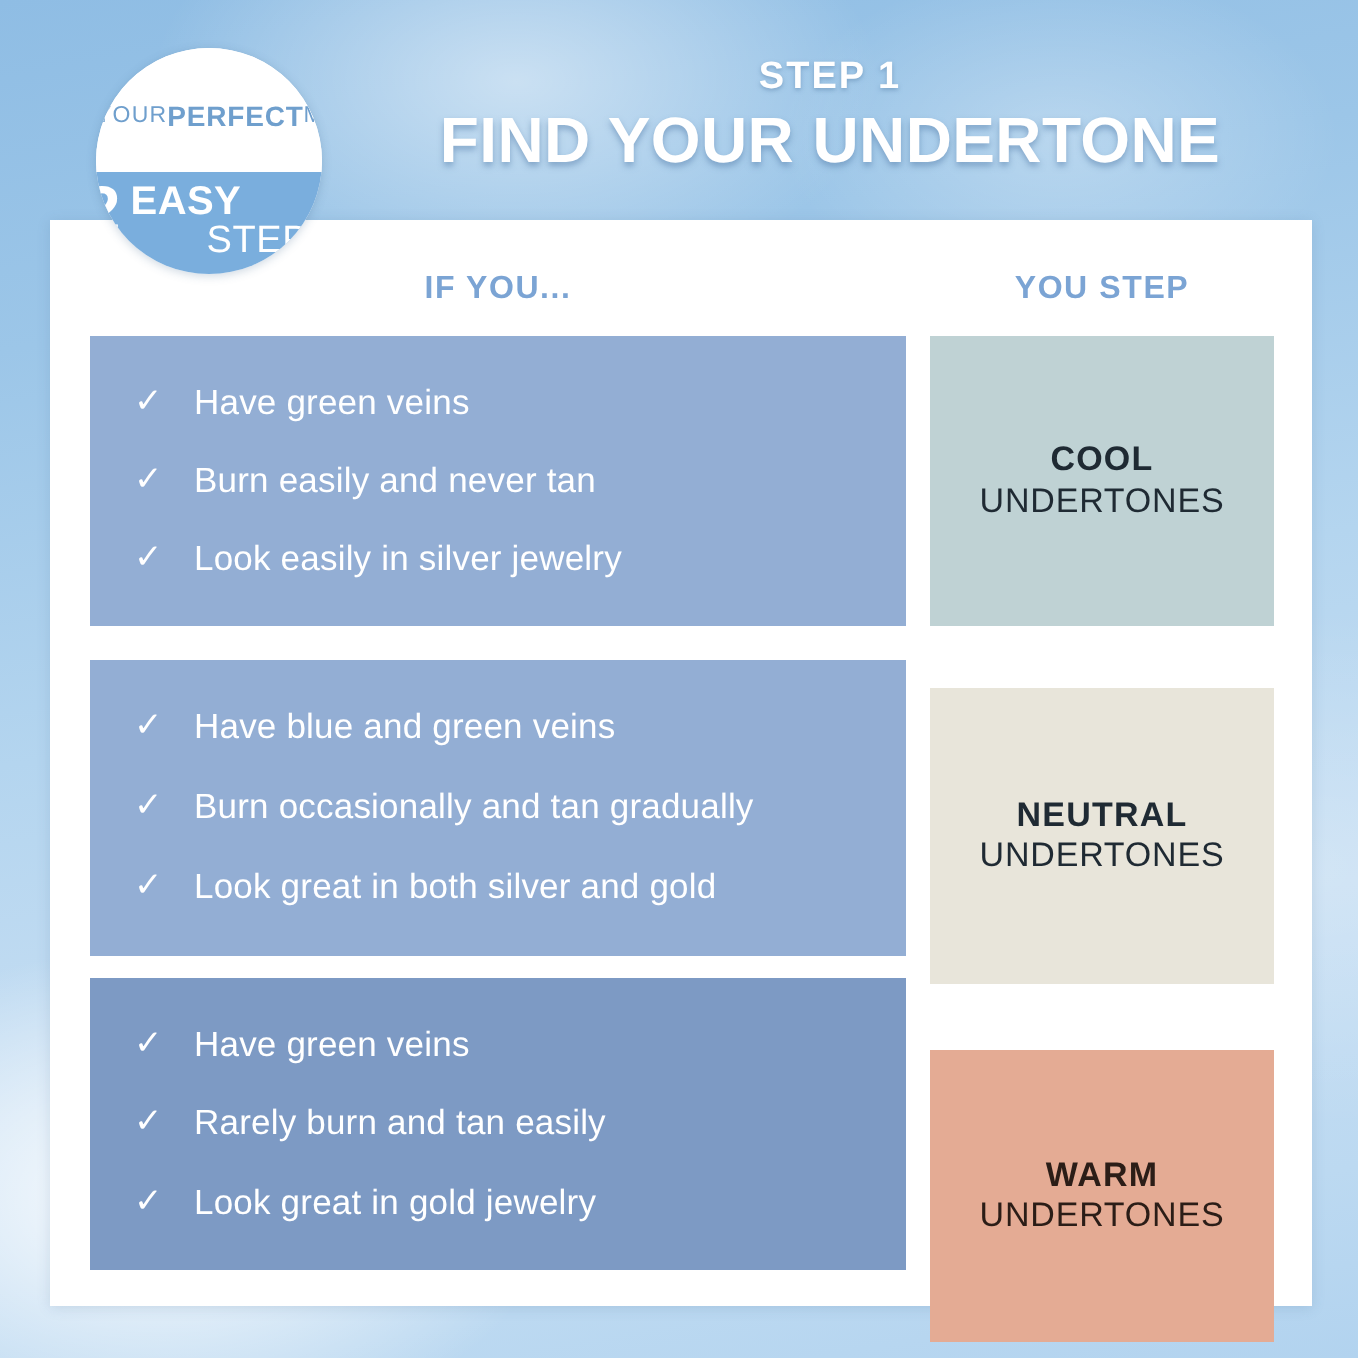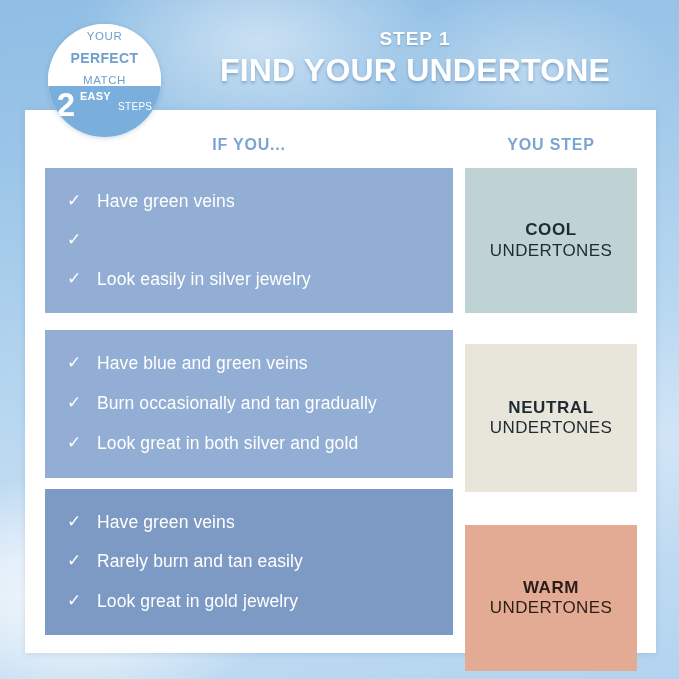--- a/index.html
+++ b/index.html
@@ -53,23 +53,22 @@
     box-shadow: 0 1px 5px rgba(60,100,140,0.25);
     z-index: 5;
   }
   #badge-top {
     position: absolute;
     left: 0; top: 0;
     width: 100%;
     height: 62px;
     background: #ffffff;
     display: flex;
-    flex-direction: column;
     align-items: center;
-    justify-content: space-between;
+    justify-content: flex-start;
     line-height: 1.06;
     padding-top: 6px;
     box-sizing: border-box;
   }
   #badge-bottom {
     position: absolute;
     left: 0; top: 62px;
     width: 100%;
     height: 51px;
     background: #7aaedd;
@@ -99,28 +98,28 @@
     margin-right: 5px;
   }
   #badge-steps {
     display: flex;
     flex-direction: column;
     align-items: flex-start;
     line-height: 1.0;
     padding-top: 2px;
   }
   #badge-easy {
-    font-size: 11px;
+    font-size: 20px;
     font-weight: 700;
     color: #ffffff;
     letter-spacing: 0.2px;
     text-align: right;
   }
   #badge-stepstxt {
-    font-size: 10px;
+    font-size: 19px;
     font-weight: 400;
     color: #ffffff;
     letter-spacing: 0.3px;
     margin-left: 38px;
   }
 
   
   #title-block {
     position: absolute;
     left: 170px;
@@ -260,20 +259,21 @@
 
   <div id="rows-host">
       <div class="row" id="row-0">
         <div class="criteria" style="background: rgb(147, 174, 212);">
           <div class="crit-item">
             <span class="check">✓</span>
             <span class="crit-text">Have green veins</span>
           </div>
           <div class="crit-item">
             <span class="check">✓</span>
+            <span class="crit-text">Burn easily and never tan</span>
           </div>
           <div class="crit-item">
             <span class="check">✓</span>
             <span class="crit-text">Look easily in silver jewelry</span>
           </div>
         </div>
       </div>
       <div class="row" id="row-1">
         <div class="criteria" style="background: rgb(147, 174, 212);">
           <div class="crit-item">

